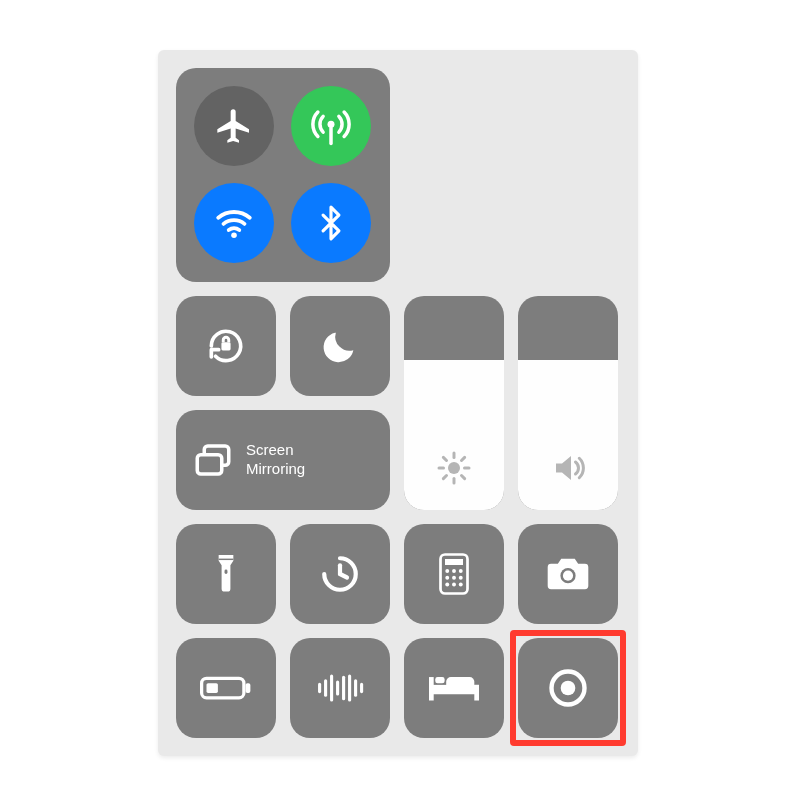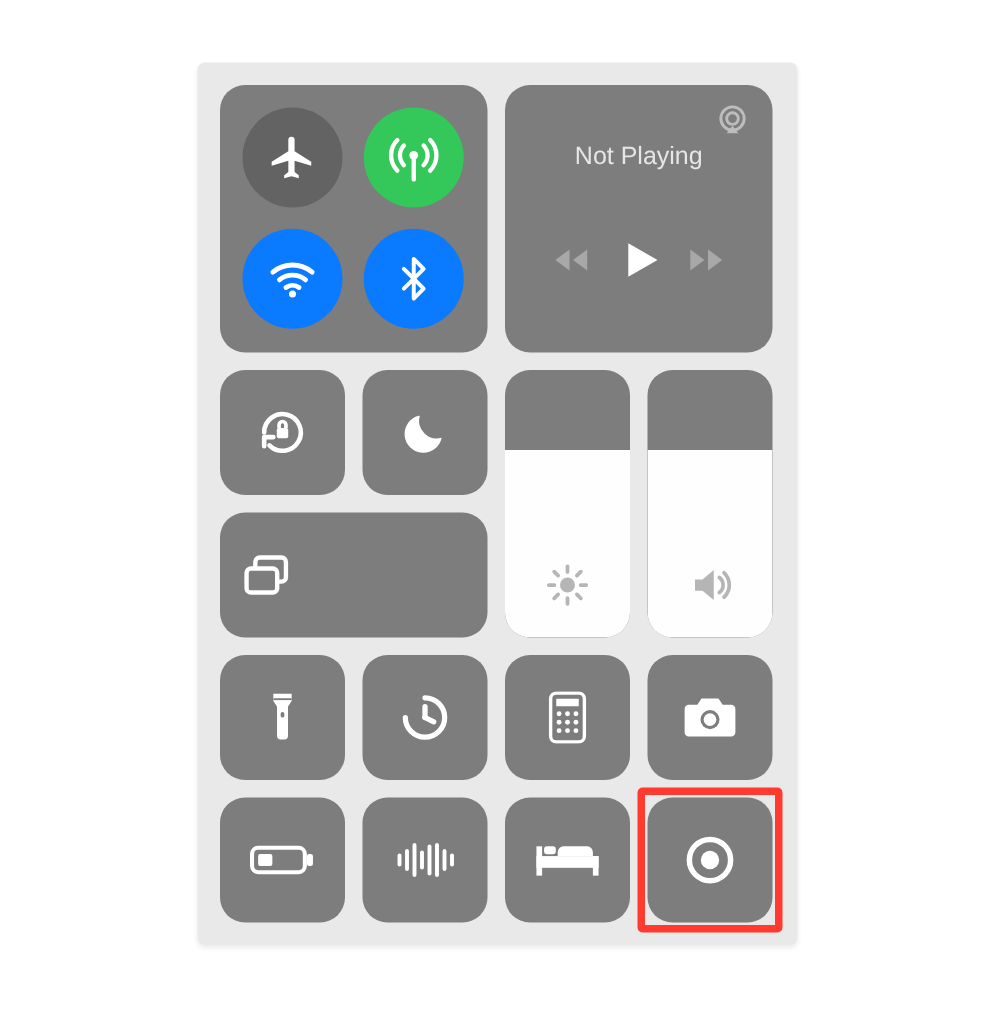--- a/index.html
+++ b/index.html
@@ -119,43 +119,20 @@
           <circle cx="12" cy="19" r="1.6" fill="#fff" stroke="none"></circle>
         </svg>
       </div>
       <div class="circle-btn c-blue">
         <svg width="38" height="38" viewBox="0 0 24 24" fill="none" stroke="#fff" stroke-width="2">
           <path d="M7 7l10 10-5 5V2l5 5L7 17" stroke-linejoin="round" stroke-linecap="round"></path>
         </svg>
       </div>
     </div>
 
-    <div class="module module-2x2 media">
-      <div class="media-top">
-        <svg width="28" height="28" viewBox="0 0 24 24" fill="none" stroke="#bdbdbd" stroke-width="2">
-          <circle cx="12" cy="11" r="8"></circle>
-          <circle cx="12" cy="11" r="4"></circle>
-          <path d="M8 21l4-5 4 5z" fill="#bdbdbd" stroke="none"></path>
-        </svg>
-      </div>
-      <div class="media-title">Not Playing</div>
-      <div class="media-controls">
-        <svg width="34" height="34" viewBox="0 0 24 24" fill="#a8a8a8">
-          <path d="M11 6L3 12l8 6V6z"></path>
-            <path d="M21 6l-8 6 8 6V6z"></path>
-        </svg>
-        <svg width="40" height="40" viewBox="0 0 24 24" fill="#fff">
-          <path d="M7 4l14 8-14 8V4z"></path>
-        </svg>
-        <svg width="34" height="34" viewBox="0 0 24 24" fill="#a8a8a8">
-          <path d="M3 6l8 6-8 6V6z"></path>
-            <path d="M13 6l8 6-8 6V6z"></path>
-        </svg>
-      </div>
-    </div>
   </div>
 
   <div class="row">
     <div style="display:flex; flex-direction:column; gap:14px;">
       <div class="row" style="margin-bottom:0;">
         <div class="module module-1x1">
           <svg width="44" height="44" viewBox="0 0 24 24" fill="none" stroke="#fff" stroke-width="2">
             <path d="M4 12a8 8 0 1 1 2.3 5.6" stroke-linecap="round"></path>
             <path d="M4 18v-4h4" stroke-linecap="round" stroke-linejoin="round"></path>
             <rect x="9.5" y="10" width="5" height="4.5" rx="0.8" fill="#fff" stroke="none"></rect>
@@ -166,20 +143,23 @@
           <svg width="40" height="40" viewBox="0 0 24 24" fill="#fff">
             <path d="M20 14.5A8.5 8.5 0 0 1 9.5 4a7 7 0 0 0-.5 0 9 9 0 1 0 11 10.5z"></path>
           </svg>
         </div>
       </div>
       <div class="module module-2x1 mirror">
         <svg width="42" height="42" viewBox="0 0 24 24" fill="none" stroke="#fff" stroke-width="2">
           <rect x="7" y="4" width="14" height="11" rx="2"></rect>
           <rect x="3" y="9" width="14" height="11" rx="2" fill="#7d7d7d"></rect>
         </svg>
+        <div class="mirror-text">
+          <div style="white-space:pre-line; width:70px;">Screen<br>Mirroring</div>
+        </div>
       </div>
     </div>
 
     <div class="slider">
       <div class="slider-fill" style="height:70%;">
         <div class="slider-icon">
           <svg width="36" height="36" viewBox="0 0 24 24" fill="none" stroke="#b5b5b5" stroke-width="2">
             <circle cx="12" cy="12" r="4" fill="#b5b5b5" stroke="none"></circle>
             <line x1="12" y1="2" x2="12" y2="5" stroke-linecap="round"></line>
             <line x1="12" y1="19" x2="12" y2="22" stroke-linecap="round"></line>

